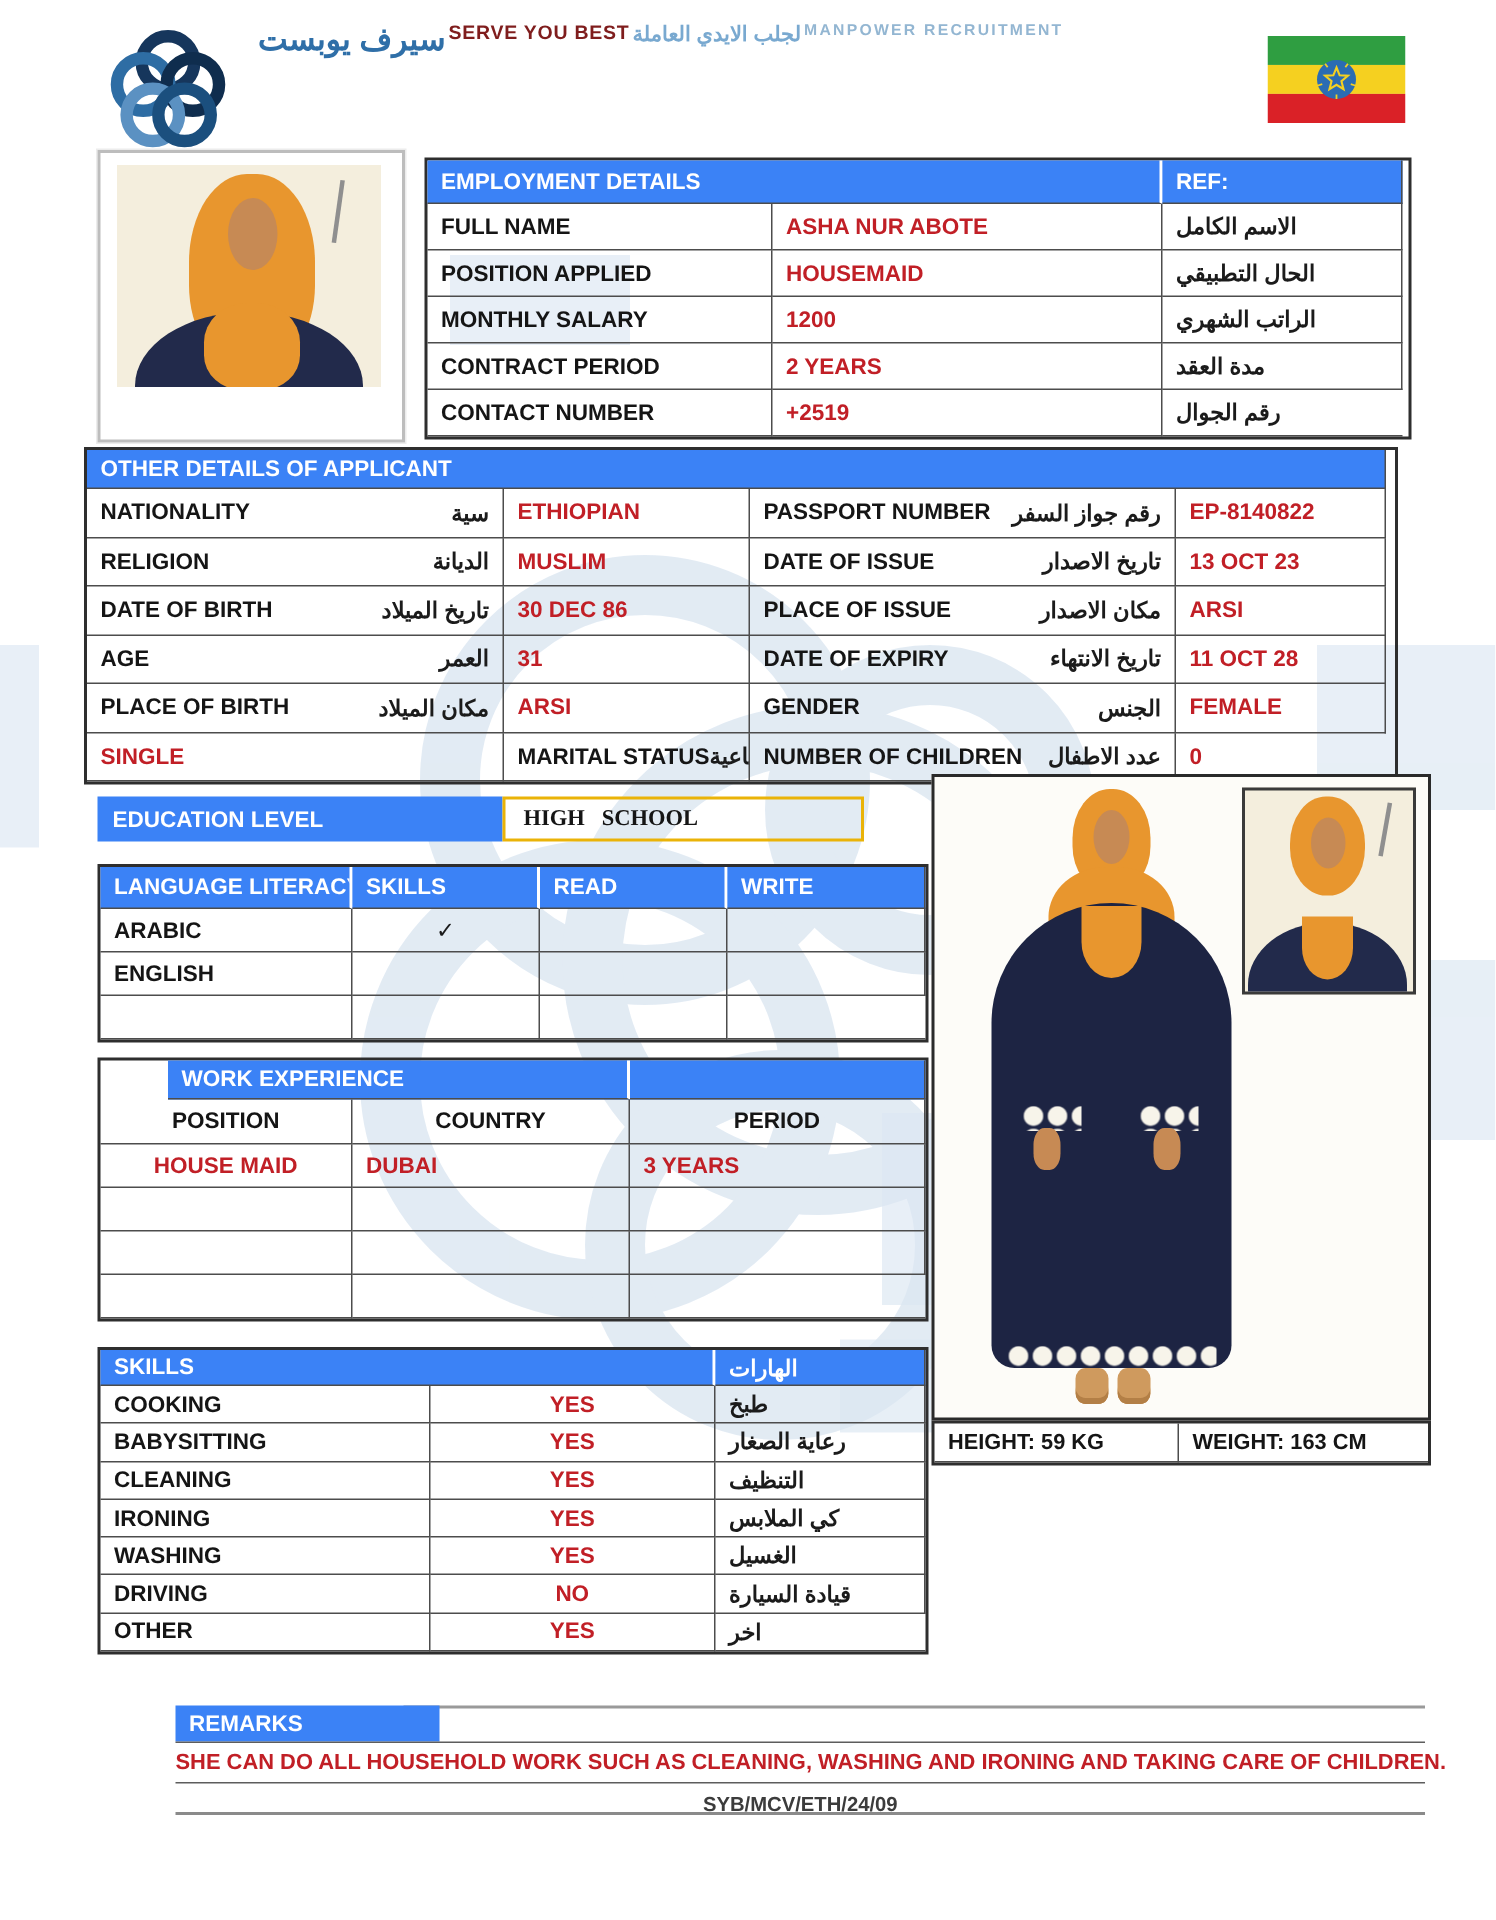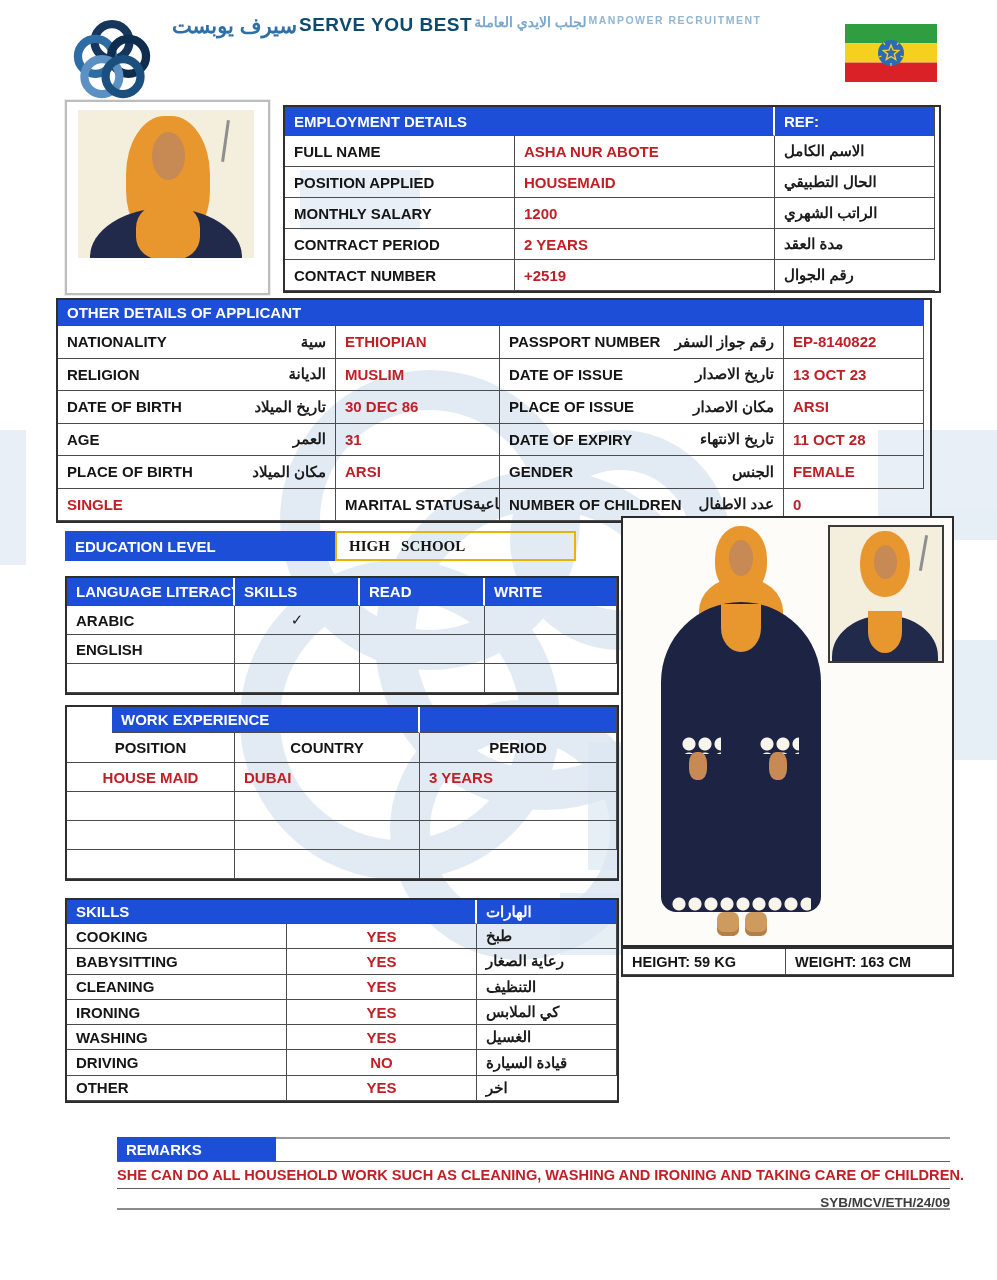--- a/index.html
+++ b/index.html
@@ -4,29 +4,29 @@
 <style>
   html,body{margin:0;padding:0;background:#ffffff;}
   .page{position:relative;width:997px;height:1280px;background:#fff;overflow:hidden;
         font-family:"Liberation Sans",sans-serif;color:#1b1b1b;}
   .abs{position:absolute;}
   
   .grid{display:grid;position:absolute;border:2px solid #2e2e2e;background:transparent;}
   .cell{border-right:1px solid #4c4c4c;border-bottom:1px solid #4c4c4c;display:flex;
         align-items:center;padding:0 9px;font-size:15px;overflow:hidden;white-space:nowrap;}
   .cell:last-child{border-right:none;}
-  .ph{background:#1d4ed8;color:#fff;font-weight:bold;font-size:15px;}
+  .ph{background:#3b82f6;color:#fff;font-weight:bold;font-size:15px;}
   .b{font-weight:bold;color:#151515;}
   .red{color:#c11f26;font-weight:bold;}
   .ar{direction:rtl;font-weight:bold;justify-content:flex-end;}
   .split{justify-content:space-between;}
   .ctr{justify-content:center;}
   
   .brandAr{font-size:21px;font-weight:bold;color:#2f6fa8;direction:rtl;letter-spacing:2px;}
-  .brandEn{font-size:19px;font-weight:bold;color:#0c4a6e;letter-spacing:.5px;}
+  .brandEn{font-size:13px;font-weight:bold;color:#7f1d1d;letter-spacing:.5px;}
   .tagAr{font-size:14px;font-weight:bold;color:#79a9d0;direction:rtl;}
   .tagEn{font-size:10.5px;font-weight:bold;color:#93b6d2;letter-spacing:1.5px;}
   
   .pic{position:absolute;overflow:hidden;}
   .shape{position:absolute;}
   .lace{position:absolute;background-image:radial-gradient(circle 6px at 8px 8px,#f7f4ea 6px,rgba(0,0,0,0) 7px);
         background-size:16px 15px;}
   .wm{position:absolute;left:0;top:0;pointer-events:none;}
   .content{position:relative;z-index:2;}
   .hline{position:absolute;background:#6b6b6b;height:1.5px;}
@@ -300,20 +300,20 @@
         <div class="shape" style="left:92px;top:8px;width:3px;height:36px;background:#8f8f8f;transform:rotate(10deg);"></div>
       </div>
     </div>
 
     <div class="grid" style="left:621px;top:947px;width:329px;grid-template-columns:163px 166px;grid-template-rows:26px;">
       <div class="cell b" style="font-size:14.5px;text-align:center;">HEIGHT: 59 KG</div>
       <div class="cell b" style="font-size:14.5px;">WEIGHT: 163 CM</div>
     </div>
 
     <div class="hline" style="left:269px;top:1137px;width:681px;background:#9a9a9a;"></div>
-    <div class="abs ph" style="left:117px;top:1137px;width:159px;height:24px;display:flex;align-items:center;padding:0 9px;box-sizing:border-box;">REMARKS</div>
+    <div class="abs ph" style="left:117px;top:1137px;width:176px;height:24px;display:flex;align-items:center;padding:0 9px;box-sizing:border-box;">REMARKS</div>
     <div class="abs red" style="left:117px;top:1161px;width:833px;height:28px;display:flex;align-items:center;box-sizing:border-box;
                 border-top:1.5px solid #5d5d5d;border-bottom:1.5px solid #5d5d5d;font-size:14.6px;white-space:nowrap;">SHE CAN DO ALL HOUSEHOLD WORK SUCH AS CLEANING, WASHING AND IRONING AND TAKING CARE OF CHILDREN.</div>
     <div class="hline" style="left:117px;top:1208px;width:833px;background:#8a8a8a;"></div>
-    <div class="abs b" style="left:117px;top:1195px;width:833px;text-align:right;font-size:13.5px;color:#3c3c3c;">SYB/MCV/ETH/24/09</div>
+    <div class="abs b" style="left:117px;top:1195px;width:833px;text-align:center;font-size:13.5px;color:#3c3c3c;">SYB/MCV/ETH/24/09</div>
 
   </div>
 </div>
 
 </body></html>

